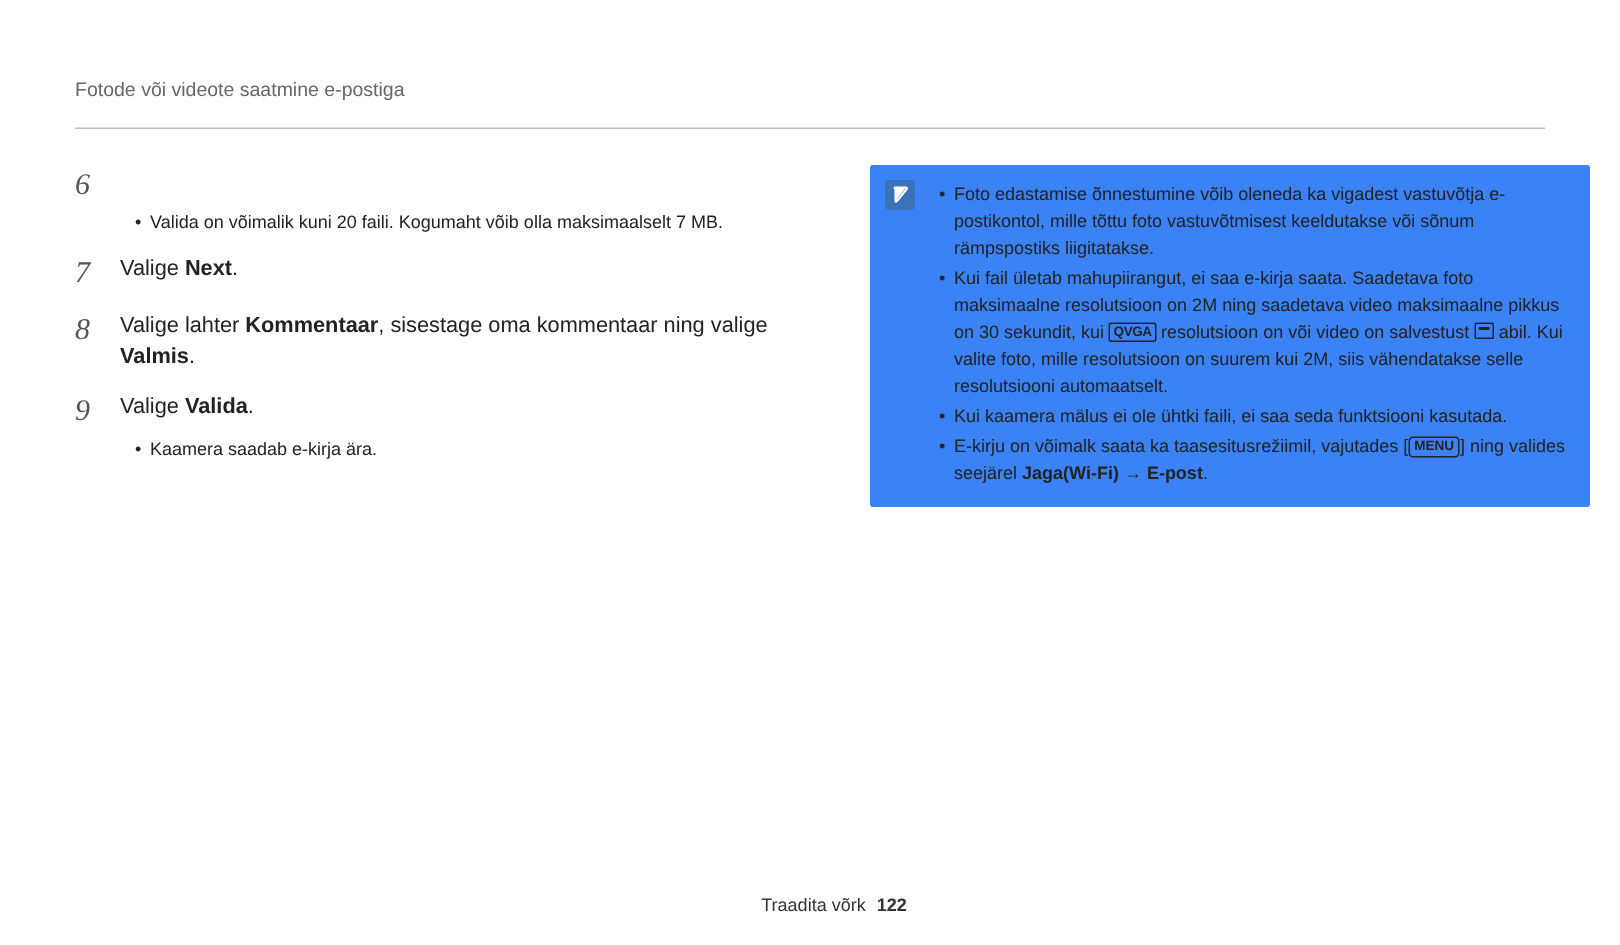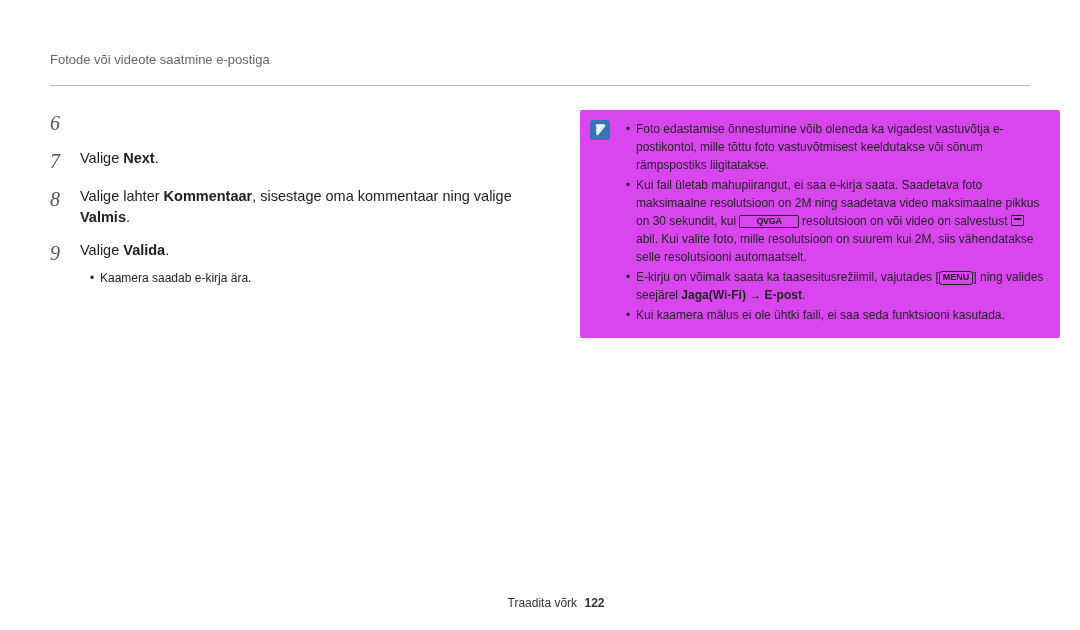--- a/index.html
+++ b/index.html
@@ -74,21 +74,21 @@
     display: inline-block;
     border: 1.5px solid #222;
     border-radius: 4px;
     font-weight: 700;
     font-size: 11px;
     padding: 0 3px;
     line-height: 1.3;
     vertical-align: 1px;
   }
   .note-box {
-    background: #d946ef;
+    background: #3b82f6;
     border-radius: 2px;
     padding: 10px 14px 12px 46px;
     position: relative;
     font-size: 12px;
     line-height: 1.5;
     color: #222;
   }
   .note-icon {
     position: absolute;
     left: 10px;
@@ -114,21 +114,21 @@
     content: "•";
     position: absolute;
     left: 0;
     top: 0;
   }
   .qvga {
     display: inline-block;
     border: 1px solid #222;
     font-weight: 700;
     font-size: 9px;
-    padding: 0 16px;
+    padding: 0 2px;
     border-radius: 2px;
     line-height: 1.2;
     vertical-align: 1px;
     letter-spacing: -0.3px;
   }
   .card-icon {
     display: inline-block;
     width: 13px;
     height: 11px;
     border: 1px solid #222;
@@ -169,20 +169,23 @@
 
 <div class="breadcrumb">Fotode või videote saatmine e-postiga</div>
 
 <div class="columns">
   <div class="col-left">
 
     <div class="step">
       <div class="step-row">
         <div class="step-num">6</div>
       </div>
+      <ul class="sub-bullets">
+        <li>Valida on võimalik kuni 20 faili. Kogumaht võib olla maksimaalselt 7 MB.</li>
+      </ul>
     </div>
 
     <div class="step">
       <div class="step-row">
         <div class="step-num">7</div>
         <div class="step-text">
           <span>Valige </span><b>Next</b><span>.</span>
         </div>
       </div>
     </div>
@@ -216,24 +219,24 @@
         <svg width="12" height="12" viewBox="0 0 12 12">
             <path d="M2 1 L10 1 Q11 1 10.5 2 L4 10 Q3 11 3 9.8 L3 2 Q3 1 2 1 M2 1 L3 2" fill="none" stroke="#fff" stroke-width="1.4" stroke-linejoin="round"></path>
             <path d="M2.2 1.2 L9.8 1.2 L3.4 9.4 L3.4 2 Z" fill="#fff"></path>
           </svg>
       </div>
       <ul class="note-list">
         <li>Foto edastamise õnnestumine võib oleneda ka vigadest vastuvõtja e-postikontol, mille tõttu foto vastuvõtmisest keeldutakse või sõnum rämpspostiks liigitatakse.</li>
         <li>
           <span>Kui fail ületab mahupiirangut, ei saa e-kirja saata. Saadetava foto maksimaalne resolutsioon on 2M ning saadetava video maksimaalne pikkus on 30 sekundit, kui </span><span class="qvga">QVGA</span><span> resolutsioon on või video on salvestust </span><span class="card-icon"></span><span> abil. Kui valite foto, mille resolutsioon on suurem kui 2M, siis vähendatakse selle resolutsiooni automaatselt.</span>
         </li>
+        <li>Kui kaamera mälus ei ole ühtki faili, ei saa seda funktsiooni kasutada.</li>
         <li>
           <span>E-kirju on võimalk saata ka taasesitusrežiimil, vajutades [</span><span class="menu-badge">MENU</span><span>] ning valides seejärel </span><b>Jaga(Wi-Fi) → E-post</b><span>.</span>
         </li>
-        <li>Kui kaamera mälus ei ole ühtki faili, ei saa seda funktsiooni kasutada.</li>
       </ul>
     </div>
   </div>
 </div>
 
 <div class="footer">
   <span>Traadita võrk</span>
   <span class="pagenum">122</span>
 </div>
 

